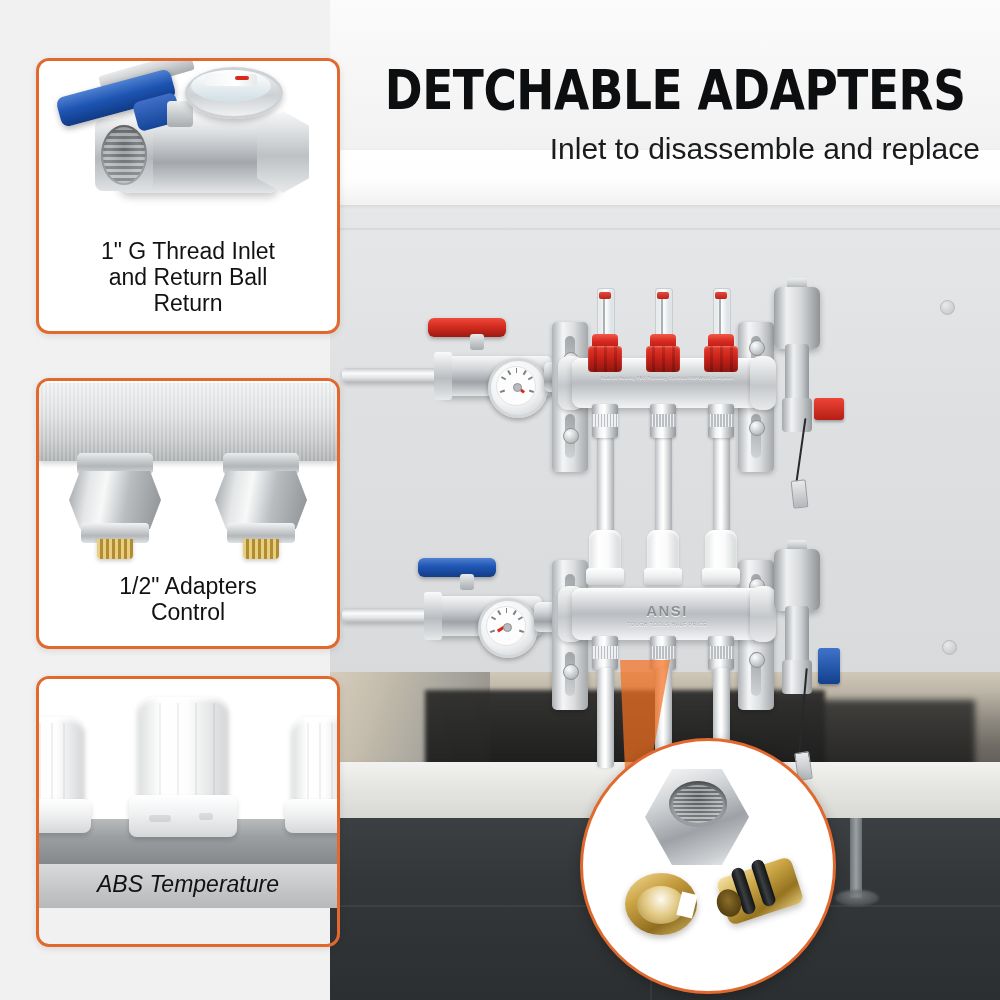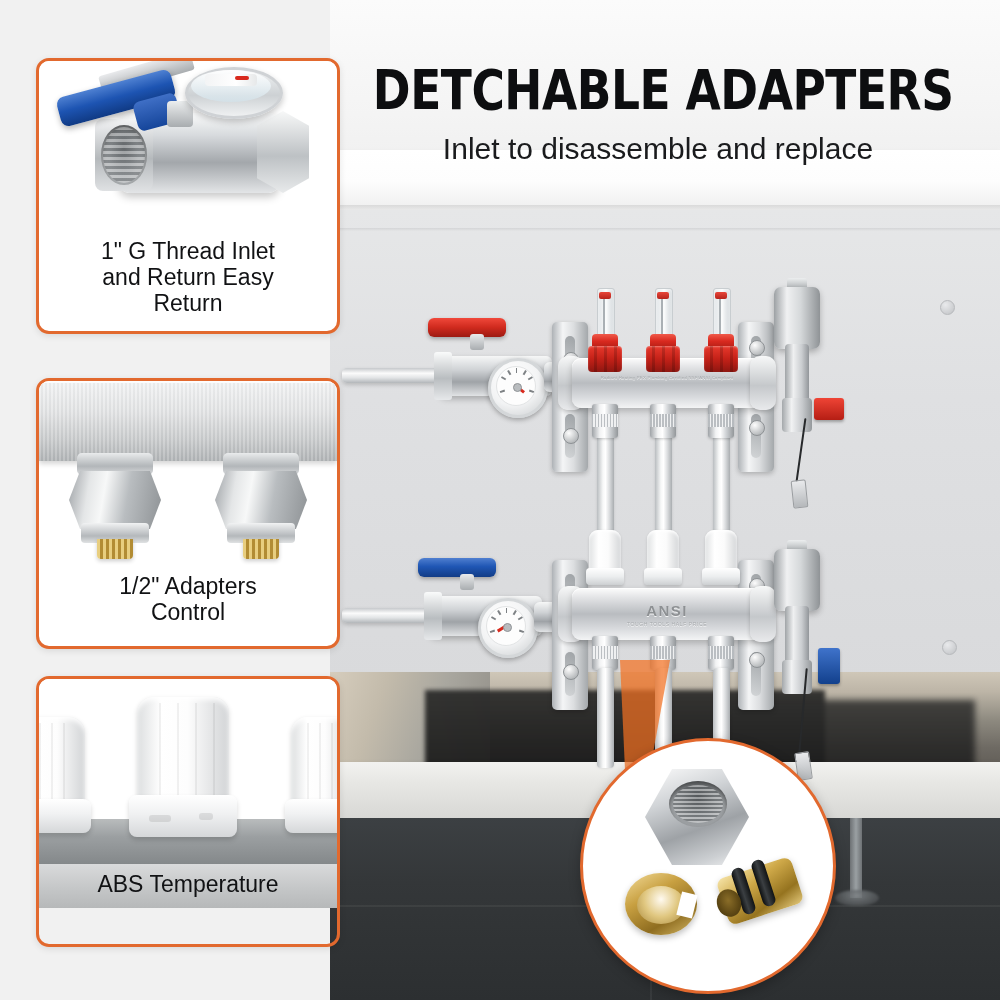--- a/index.html
+++ b/index.html
@@ -241,21 +241,21 @@
         background:linear-gradient(90deg,#dcdedf 0%,#ffffff 26%,#fdfdfd 55%,#d2d4d6 100%);
         box-shadow:inset 0 3px 5px rgba(255,255,255,.95),0 2px 5px rgba(0,0,0,.14);}
   .c3-rib{position:absolute;top:6px;width:2px;height:76px;background:rgba(0,0,0,.055);}
   .c3-ring{position:absolute;left:0;top:82px;width:74px;height:34px;border-radius:8px;
         background:linear-gradient(180deg,#ffffff 0%,#f0f1f2 45%,#d5d7d9 100%);
         box-shadow:0 3px 5px rgba(0,0,0,.16);}
   .c3-notch{position:absolute;top:96px;width:22px;height:7px;border-radius:3px;
         background:rgba(0,0,0,.09);}
 
   
-  #headline{position:absolute;left:348px;top:58px;width:620px;text-align:center;}
+  #headline{position:absolute;left:360px;top:58px;width:620px;text-align:right;}
   #title{font-family:"DejaVu Sans Condensed","Liberation Sans Narrow","Liberation Sans",sans-serif;
         font-weight:bold;font-size:55px;letter-spacing:-0.5px;color:#0d0e10;
         transform:scaleX(.92);transform-origin:center;white-space:nowrap;}
   #subtitle{margin-top:10px;font-size:30px;color:#1a1b1d;white-space:nowrap;}
 </style>
 </head>
 <body>
 
 <div id="stage">
 
@@ -494,21 +494,21 @@
       <div class="c1-handle"></div>
       <div class="c1-handle2"></div>
       <div class="c1-stem"></div>
       <div class="c1-gauge"></div>
       <div class="c1-glass"></div>
       <div class="c1-dial"></div>
       <div class="c1-dialred"></div>
     </div>
     <div class="card-caption">
       <div>1" G Thread Inlet</div>
-      <div>and Return Easy</div>
+      <div>and Return Ball</div>
       <div>Return</div>
     </div>
   </div>
 
   <div class="card" style="top:378px;height:265px;">
     <div class="card-photo" style="height:185px;">
       <div class="c2-bar"></div>
       <div class="c2-bar-tex"></div>
       <div class="c2-ad" style="left:30px;top:72px;">
         <div class="c2-collar"></div>
@@ -522,21 +522,21 @@
         <div class="c2-base"></div>
         <div class="c2-brass2"></div>
       </div>
     </div>
     <div class="card-caption">
       <div>1/2" Adapters</div>
       <div>Control</div>
     </div>
   </div>
 
-  <div class="card" style="top:676px;height:265px;background:transparent;">
+  <div class="card" style="top:676px;height:265px;background:transparent;font-style:italic;">
     <div class="card-photo" style="height:185px;">
       <div class="c3-bg"></div>
       <div class="c3-floor"></div>
       <div class="c3-wheel" style="left:-22px;top:38px;">
         <div class="c3-dome">
           <div class="c3-rib" style="left:16px;"></div>
             <div class="c3-rib" style="left:28px;"></div>
             <div class="c3-rib" style="left:40px;"></div>
         </div>
         <div class="c3-ring"></div>

